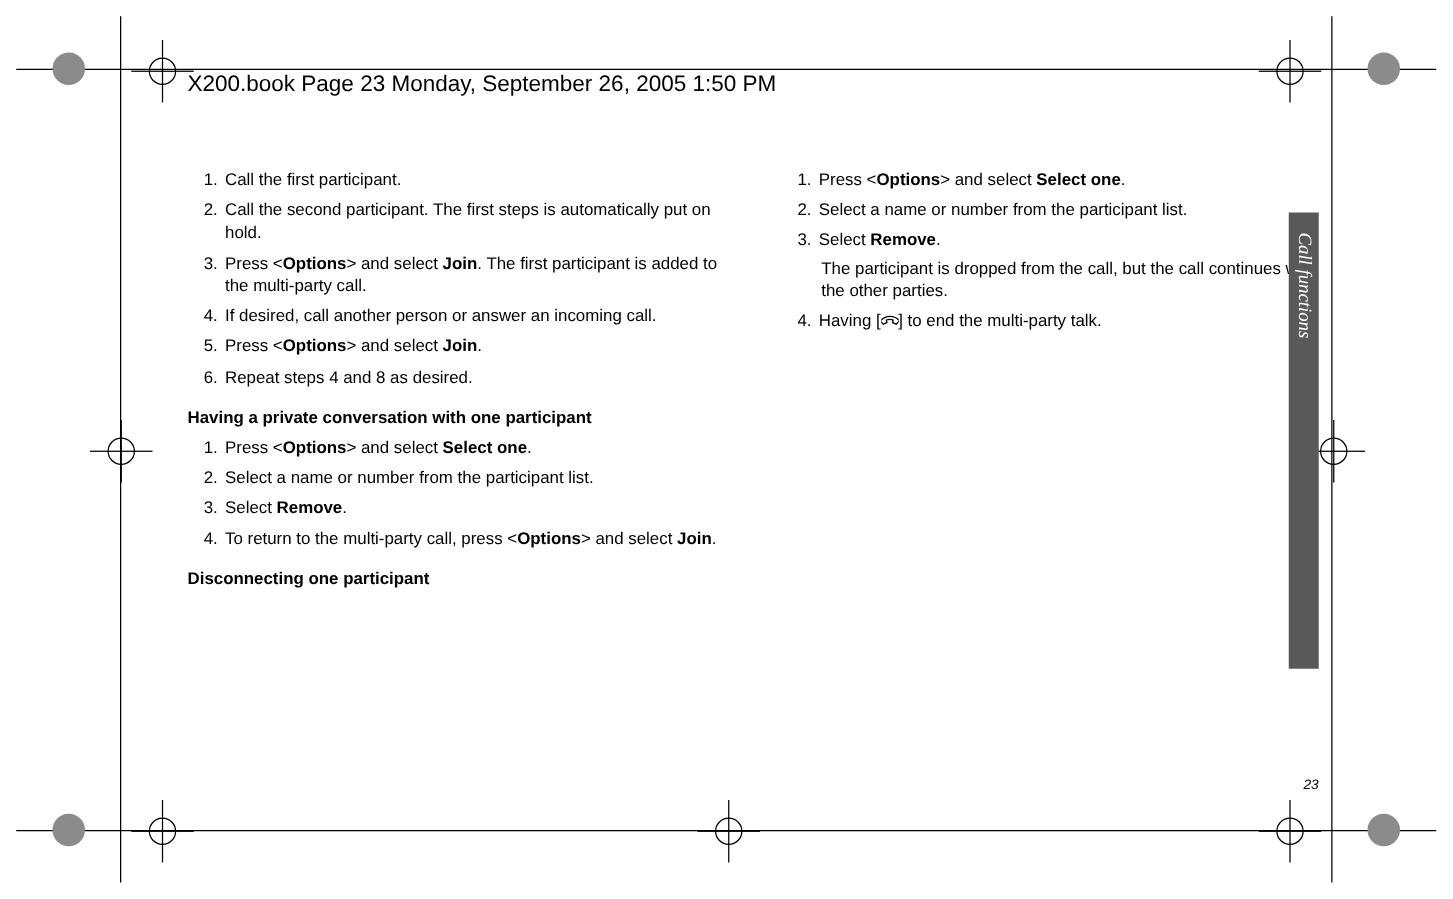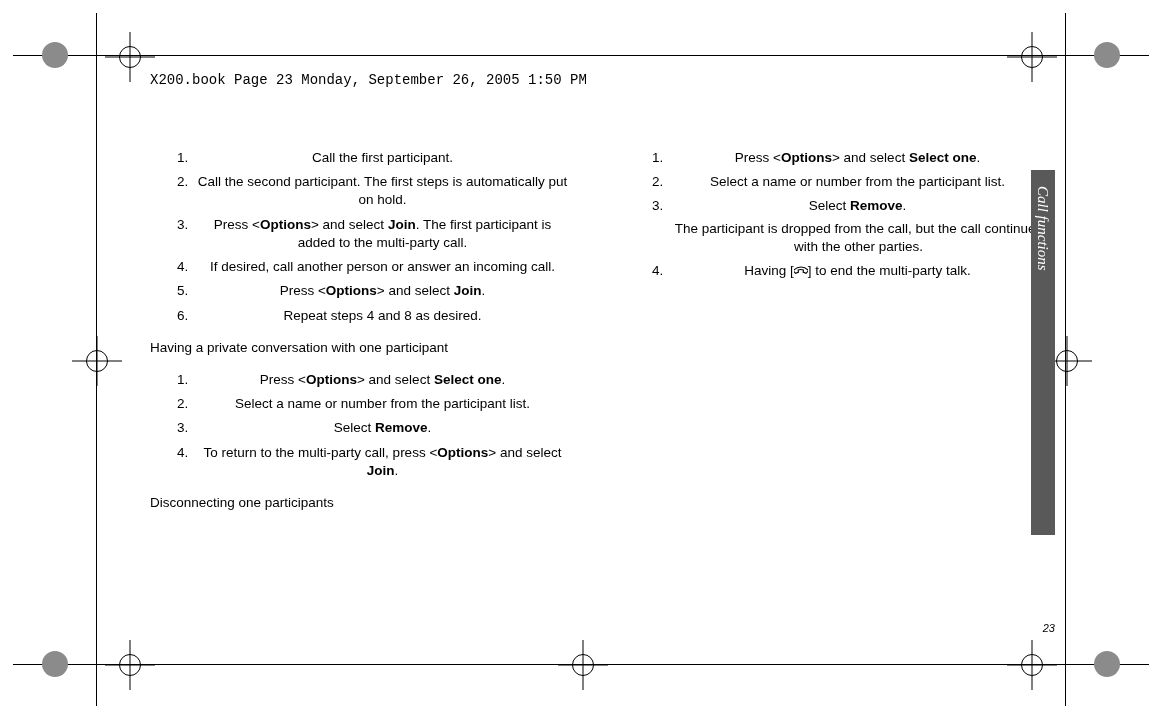--- a/index.html
+++ b/index.html
@@ -16,46 +16,46 @@
     overflow: hidden;
   }
   .hline-top { position: absolute; left: 13px; right: 13px; top: 55px; height: 1px; background: #000; }
   .hline-bot { position: absolute; left: 13px; right: 13px; top: 664px; height: 1px; background: #000; }
   .vline-l   { position: absolute; top: 13px; bottom: 13px; left: 96px; width: 1px; background: #000; }
   .vline-r   { position: absolute; top: 13px; bottom: 13px; left: 1065px; width: 1px; background: #000; }
 
   .header-text {
     position: absolute;
     left: 150px;
-    top: 71px;
-    font-family: Liberation Mono, monospace;
-    font-size: 14px;
+    top: 55px;
+    font-family: Liberation Sans, sans-serif;
+    font-size: 18px;
   }
 
   .reg-circ { width: 26px; height: 26px; border-radius: 50%; background: #8b8b8b; position: absolute; }
   .reg-cross { position: absolute; width: 42px; height: 42px; }
   .reg-cross::before, .reg-cross::after { content: ""; position: absolute; background: #000; }
   .reg-cross::before { left: 50%; top: -4px; bottom: -4px; width: 1px; transform: translateX(-0.5px); }
   .reg-cross::after  { top: 50%; left: -4px; right: -4px; height: 1px; transform: translateY(-0.5px); }
   .reg-cross .ring { position: absolute; left: 50%; top: 50%; width: 20px; height: 20px; border: 1px solid #000; border-radius: 50%; transform: translate(-50%, -50%); }
 
   .columns {
     position: absolute;
     left: 150px;
     top: 135px;
     width: 910px;
     display: flex;
     gap: 40px;
   }
   .col { width: 435px; }
-  ol { margin: 14px; padding-left: 28px; text-align: center; }
+  ol { margin: 0; padding-left: 28px; }
   ol li { padding-left: 2px; margin-bottom: 6px; }
   .sub { margin: 4px 0 6px 30px; }
   .bold { font-weight: bold; }
-  .subhead { font-weight: normal; margin: 14px 0 6px 0; }
+  .subhead { font-weight: bold; margin: 14px 0 6px 0; }
 
   .side-tab {
     position: absolute;
     right: 107px;
     top: 170px;
     width: 24px;
     height: 365px;
     background: #595959;
     color: #fff;
     font-family: "Times New Roman", Times, serif;
@@ -133,21 +133,21 @@
       <li>Repeat steps 4 and 8 as desired.</li>
     </ol>
     <div class="subhead">Having a private conversation with one participant</div>
     <ol>
       <li><span>Press &lt;</span><span class="bold">Options</span><span>&gt; and select </span><span class="bold">Select one</span><span>.</span></li>
       <li>Select a name or number from the participant list.</li>
       <li><span>Select </span><span class="bold">Remove</span><span>.</span>
       </li>
       <li><span>To return to the multi-party call, press &lt;</span><span class="bold">Options</span><span>&gt; and select </span><span class="bold">Join</span><span>.</span></li>
     </ol>
-    <div class="subhead">Disconnecting one participants</div>
+    <div class="subhead">Disconnecting one participant</div>
   </div>
 
   <div class="col">
     <ol>
       <li><span>Press &lt;</span><span class="bold">Options</span><span>&gt; and select </span><span class="bold">Select one</span><span>.</span></li>
       <li>Select a name or number from the participant list.</li>
       <li><span>Select </span><span class="bold">Remove</span><span>.</span>
         <div class="sub" style="margin-left:2px;">The participant is dropped from the call, but the call continues with the other parties.</div>
       </li>
       <li><span>Having [</span><svg class="phone-icon" viewBox="0 0 24 24">

